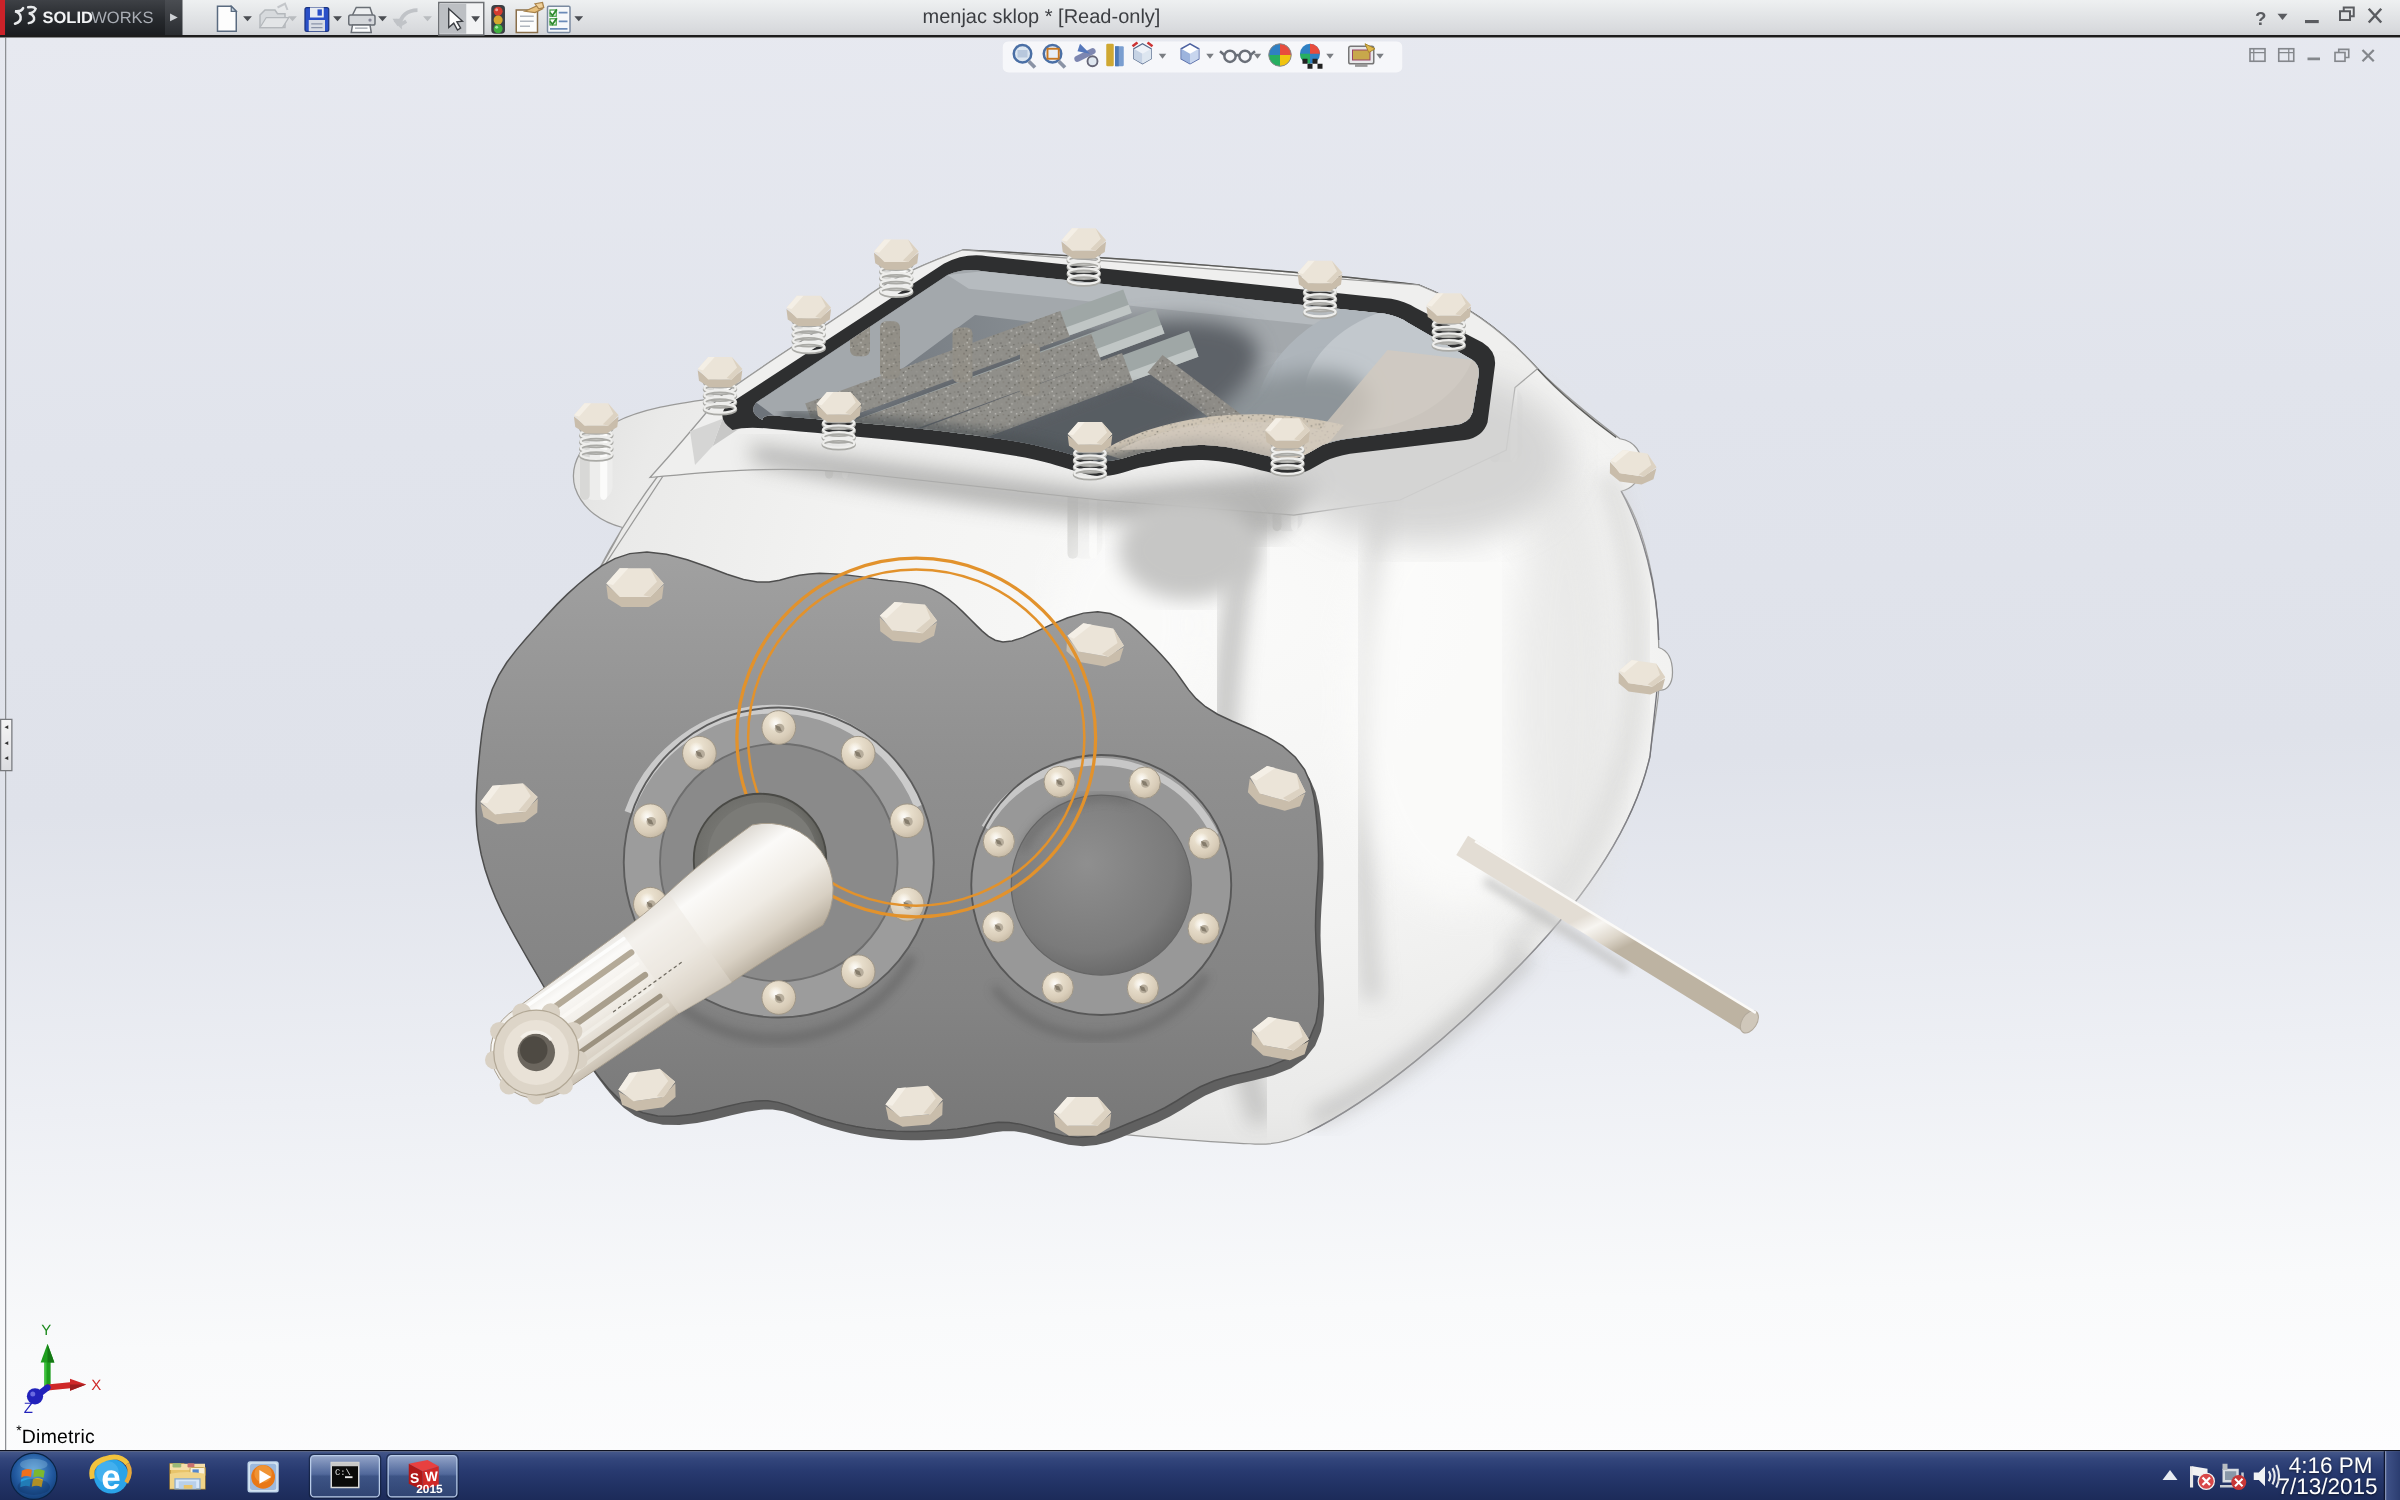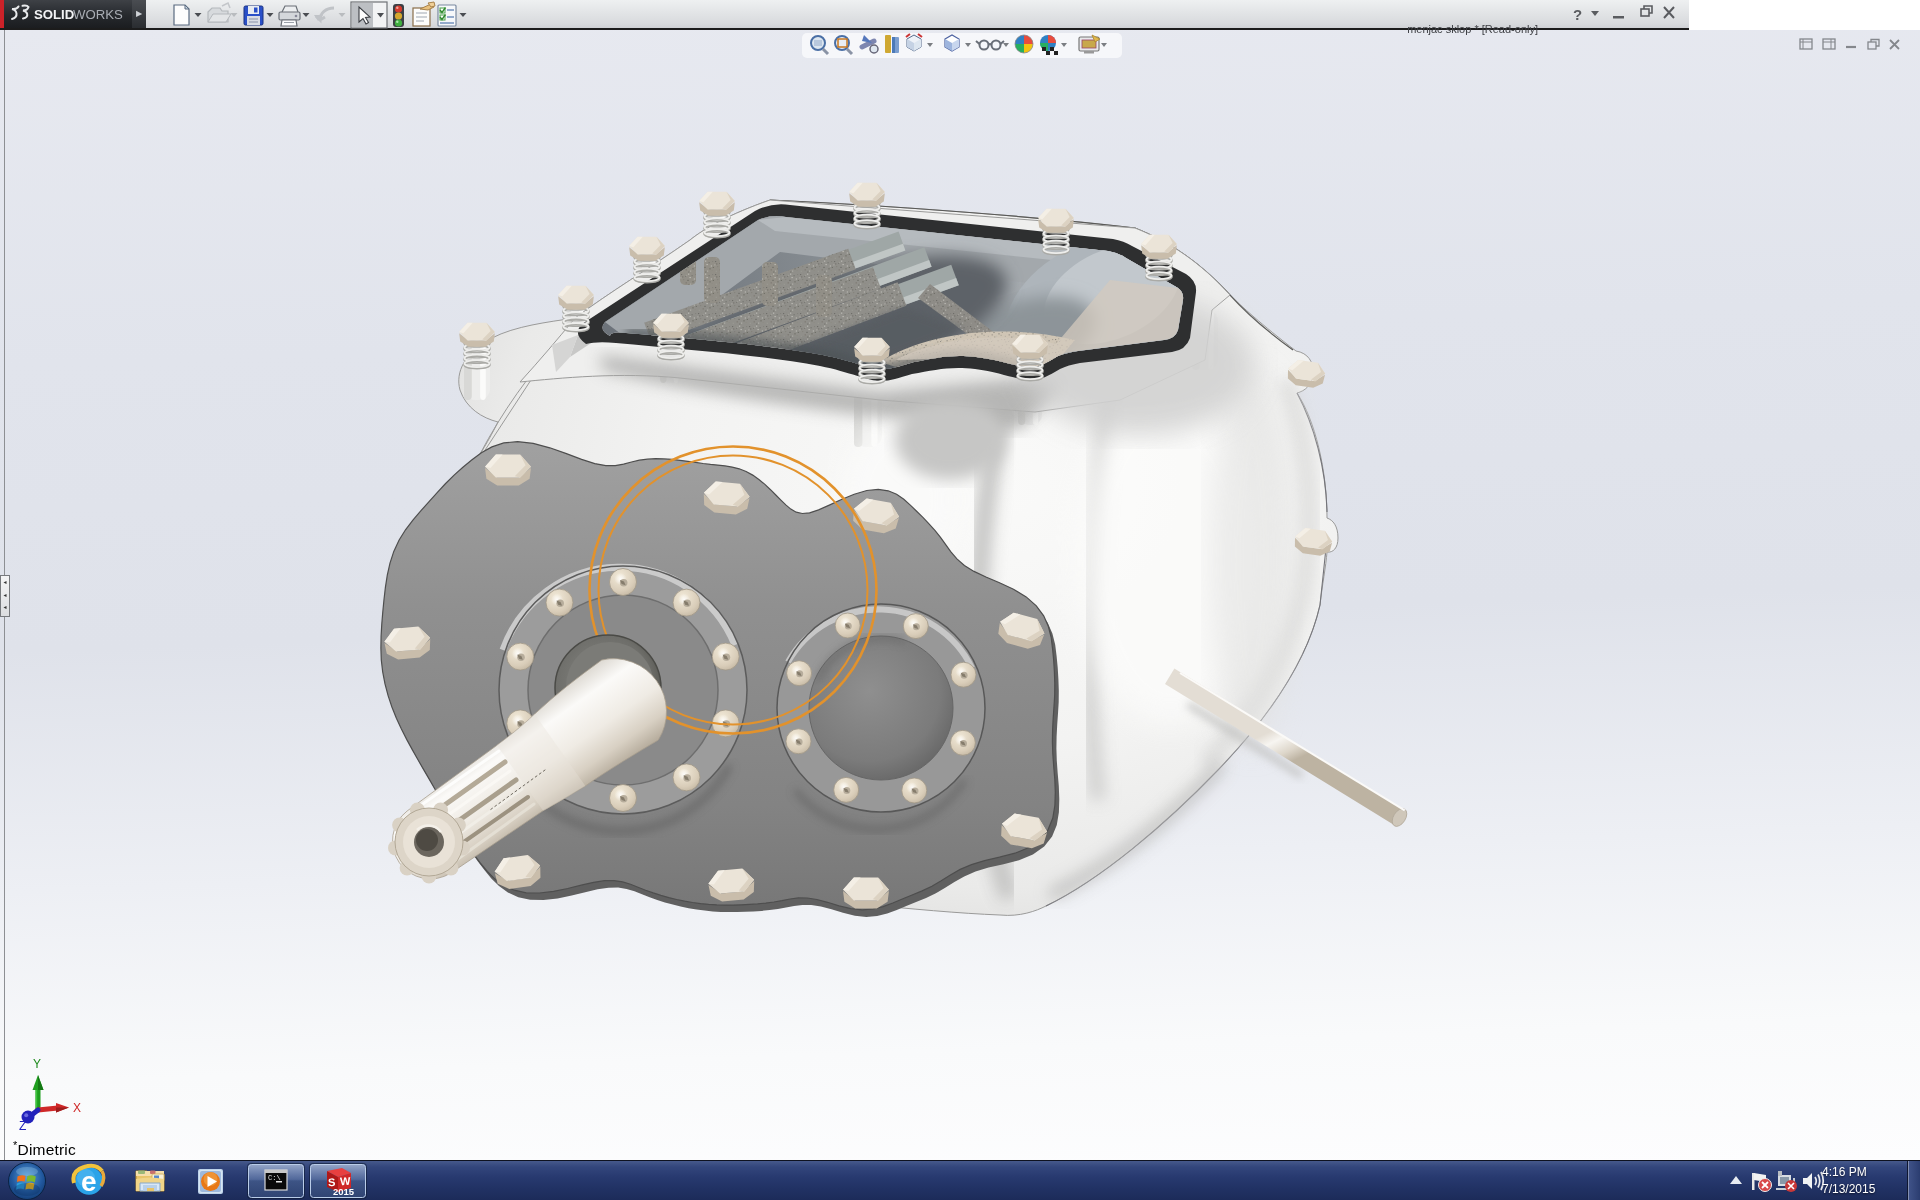--- a/index.html
+++ b/index.html
@@ -1,26 +1,26 @@
 <!DOCTYPE html>
 <html><head><meta charset="utf-8"><style>
 html,body{margin:0;padding:0;width:1920px;height:1200px;overflow:hidden;font-family:"Liberation Sans",sans-serif;background:#fff;}
-#titlebar{position:absolute;left:0;top:0;width:1689px;height:30px;background:linear-gradient(#eef0f1,#d8dadd 85%,#cfd1d5);border-bottom:2px solid #1c1c1c;box-sizing:border-box;z-index:30;}
+#titlebar{position:absolute;left:0;top:0;width:1920px;height:30px;background:linear-gradient(#eef0f1,#d8dadd 85%,#cfd1d5);border-bottom:2px solid #1c1c1c;box-sizing:border-box;z-index:30;}
 #redstrip{position:absolute;left:0;top:0;width:4px;height:28px;background:#cc2229;}
 #swlogo{position:absolute;left:4px;top:0;width:128px;height:28px;background:linear-gradient(#3e4146,#26292d 55%,#1b1d20);}
 #swarrow{position:absolute;left:132px;top:0;width:14px;height:28px;background:linear-gradient(#4a4d52,#2a2d31);color:#cfd2d6;font-size:8px;line-height:28px;text-align:center;}
-#doctitle{position:absolute;top:15px;height:28px;line-height:28px;color:#3c3e42;font-size:11px;left:738px;width:800px;text-align:right;}
+#doctitle{position:absolute;top:0;height:28px;line-height:28px;color:#3c3e42;font-size:16px;left:738px;width:800px;text-align:left;}
 #winctl{position:absolute;right:4px;top:0;height:28px;line-height:28px;color:#56585c;font-size:14px;}
 #viewport{position:absolute;left:0;top:30px;width:1920px;height:1130px;background:linear-gradient(178deg,#e7e9f0 0%,#e1e4ec 28%,#dfe2ea 52%,#edeff4 72%,#f9fafb 88%,#fdfdfe 100%);overflow:hidden;}
 #vline{position:absolute;left:4px;top:0;width:1px;height:1130px;background:#8d8f93;}
 #vtab{position:absolute;left:0px;top:545px;width:8px;height:40px;background:linear-gradient(#f4f4f5,#dcdde0);border:1px solid #77797d;font-size:5px;color:#333;line-height:12.5px;text-align:center;z-index:5;}
 #dimetric{position:absolute;left:13px;top:1109px;color:#000;font-size:15.5px;font-weight:normal;letter-spacing:0.2px;}
 #dimetric sup{font-size:11px;}
 #taskbar{position:absolute;left:0;top:1160px;width:1920px;height:40px;background:linear-gradient(#46598b 0%,#33467c 15%,#283a70 40%,#213264 70%,#1c2b59 100%);border-top:1px solid #0e1220;box-sizing:border-box;z-index:30;}
-#clock{position:absolute;right:22px;top:3px;width:76px;color:#fff;font-size:12px;text-align:left;line-height:16.5px;text-shadow:0 1px 2px rgba(0,0,0,0.6);margin-left:36px;}
+#clock{position:absolute;right:22px;top:3px;width:76px;color:#fff;font-size:18px;text-align:right;line-height:16.5px;text-shadow:0 1px 2px rgba(0,0,0,0.6);margin-left:36px;}
 #showdesk{position:absolute;right:0;top:0;width:13px;height:40px;background:linear-gradient(90deg,#41548a,#2b3d70);border-left:1px solid #0f1730;box-shadow:inset 1px 0 0 rgba(255,255,255,0.35);box-sizing:border-box;}
 </style></head>
 <body>
 <div id="viewport">
   <svg width="1920" height="1130" viewBox="0 30 1920 1130" style="position:absolute;left:0;top:0">
   <defs>
 <radialGradient id="bodyG" cx="0.62" cy="0.4" r="0.72">
 <stop offset="0" stop-color="#fafaf9"></stop>
           <stop offset="0.5" stop-color="#f3f3f2"></stop>
           <stop offset="0.78" stop-color="#eaeae9"></stop>

